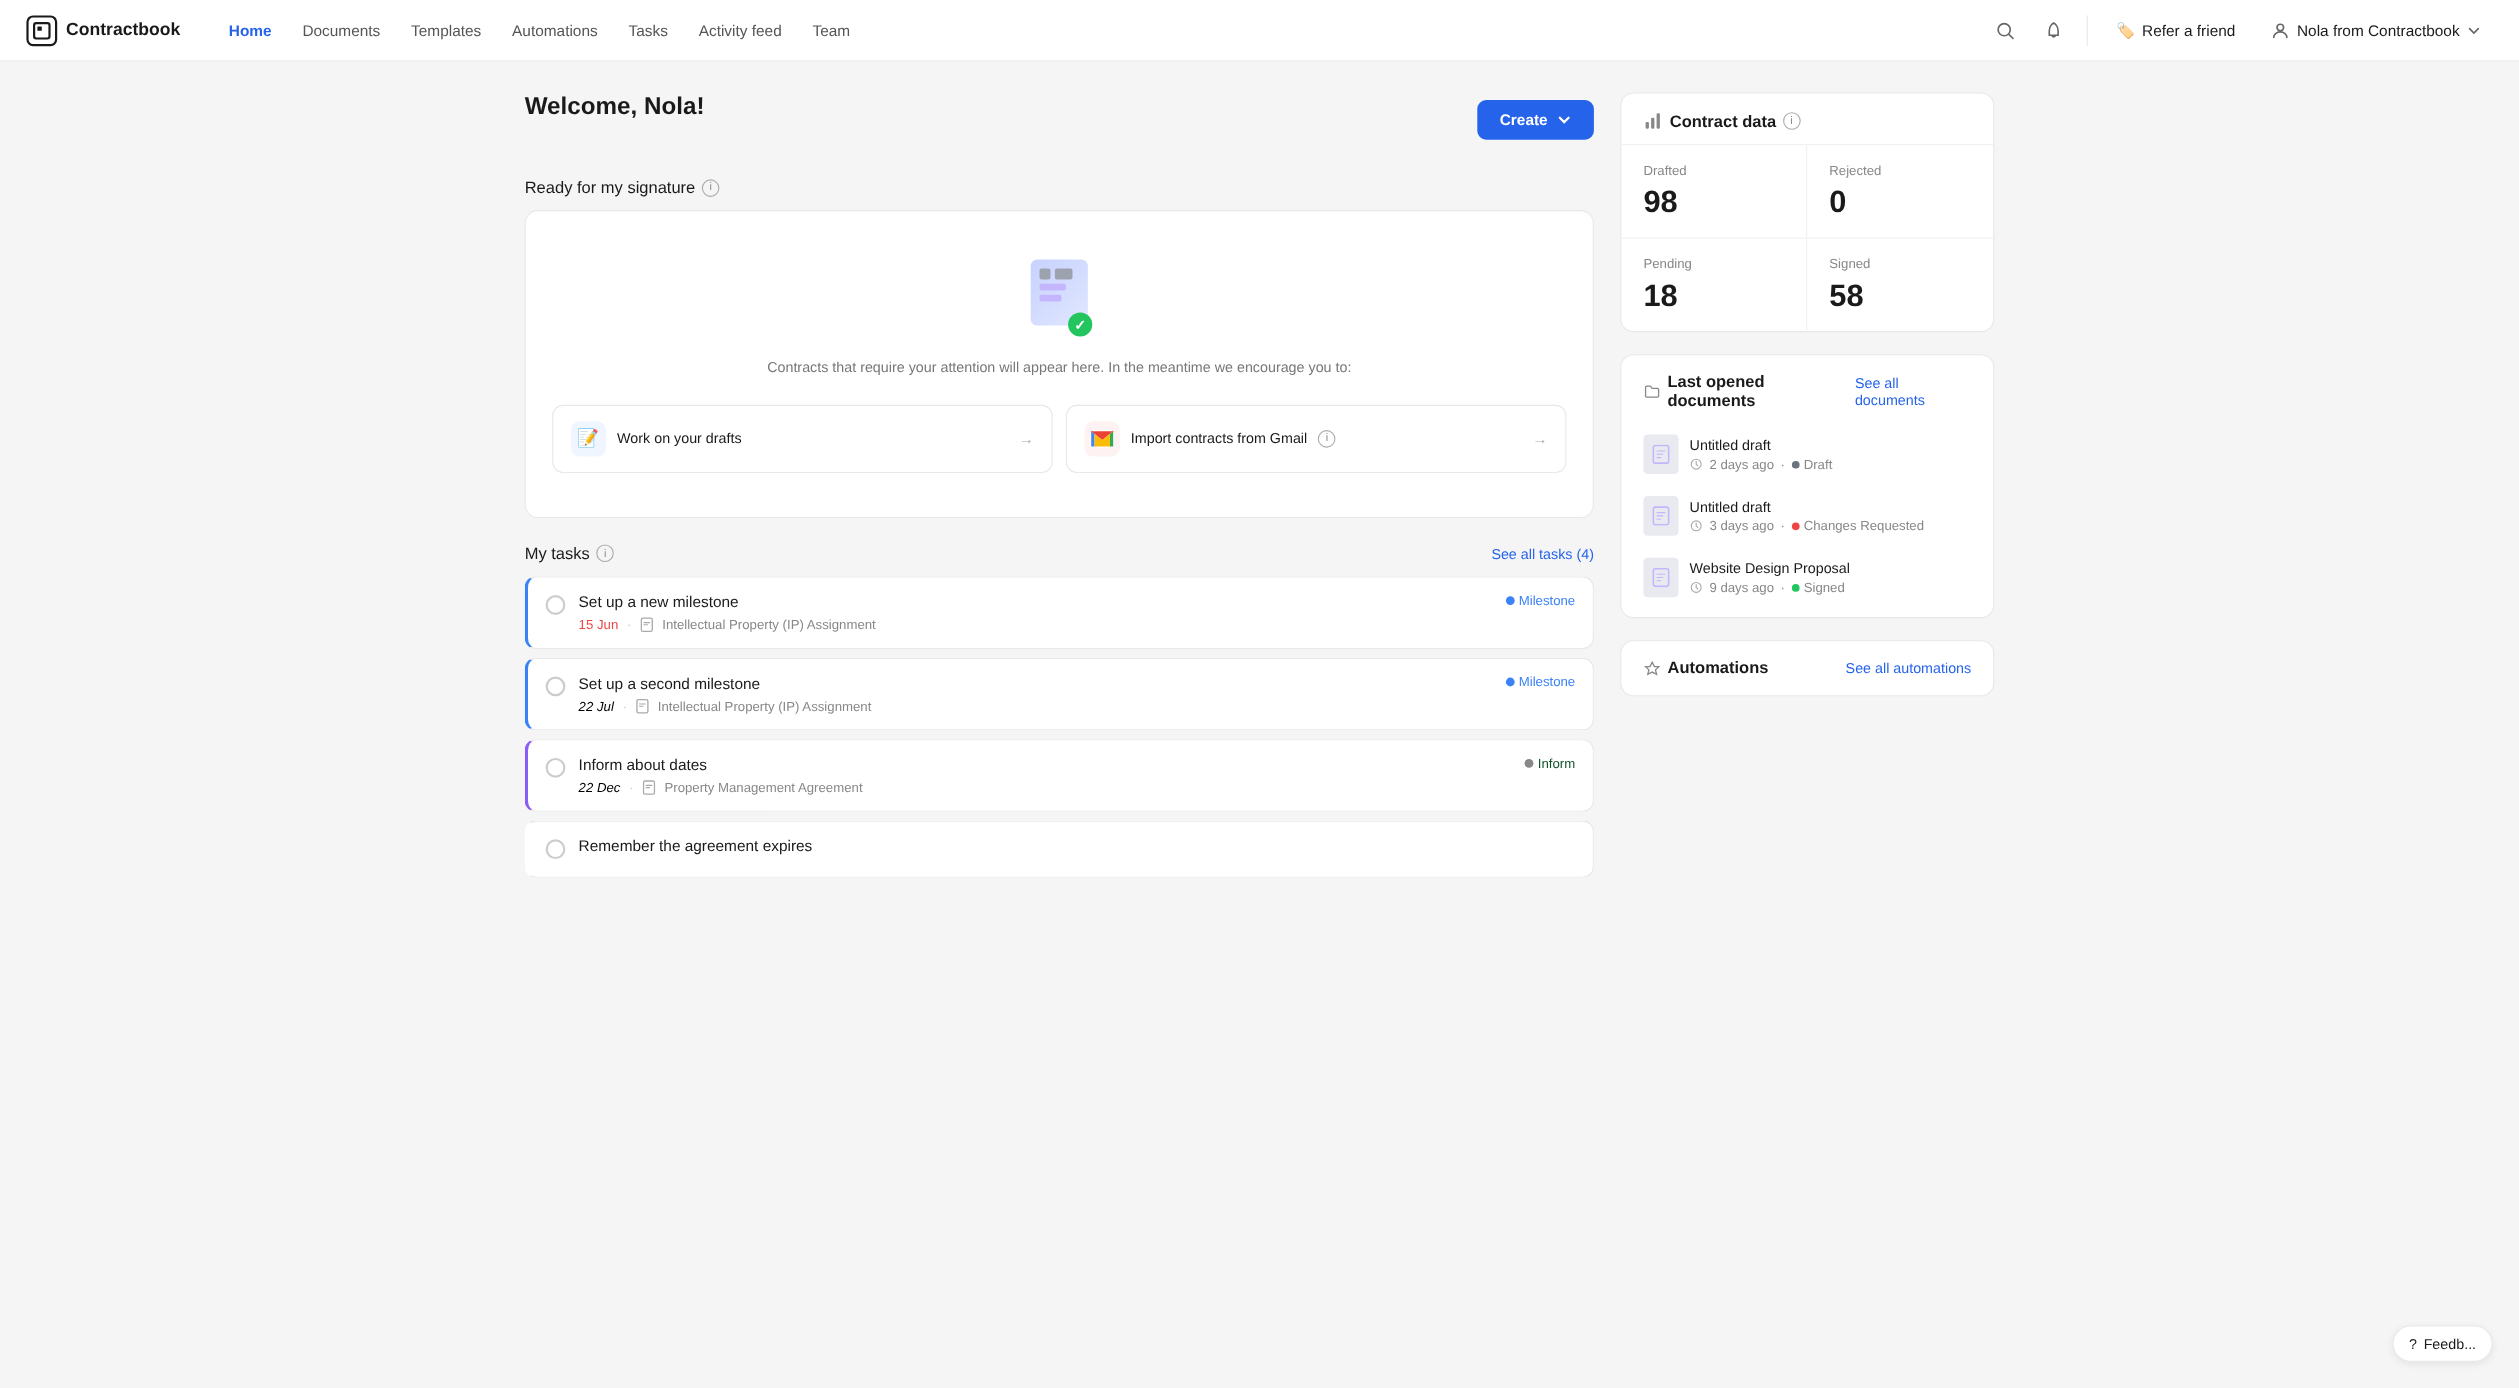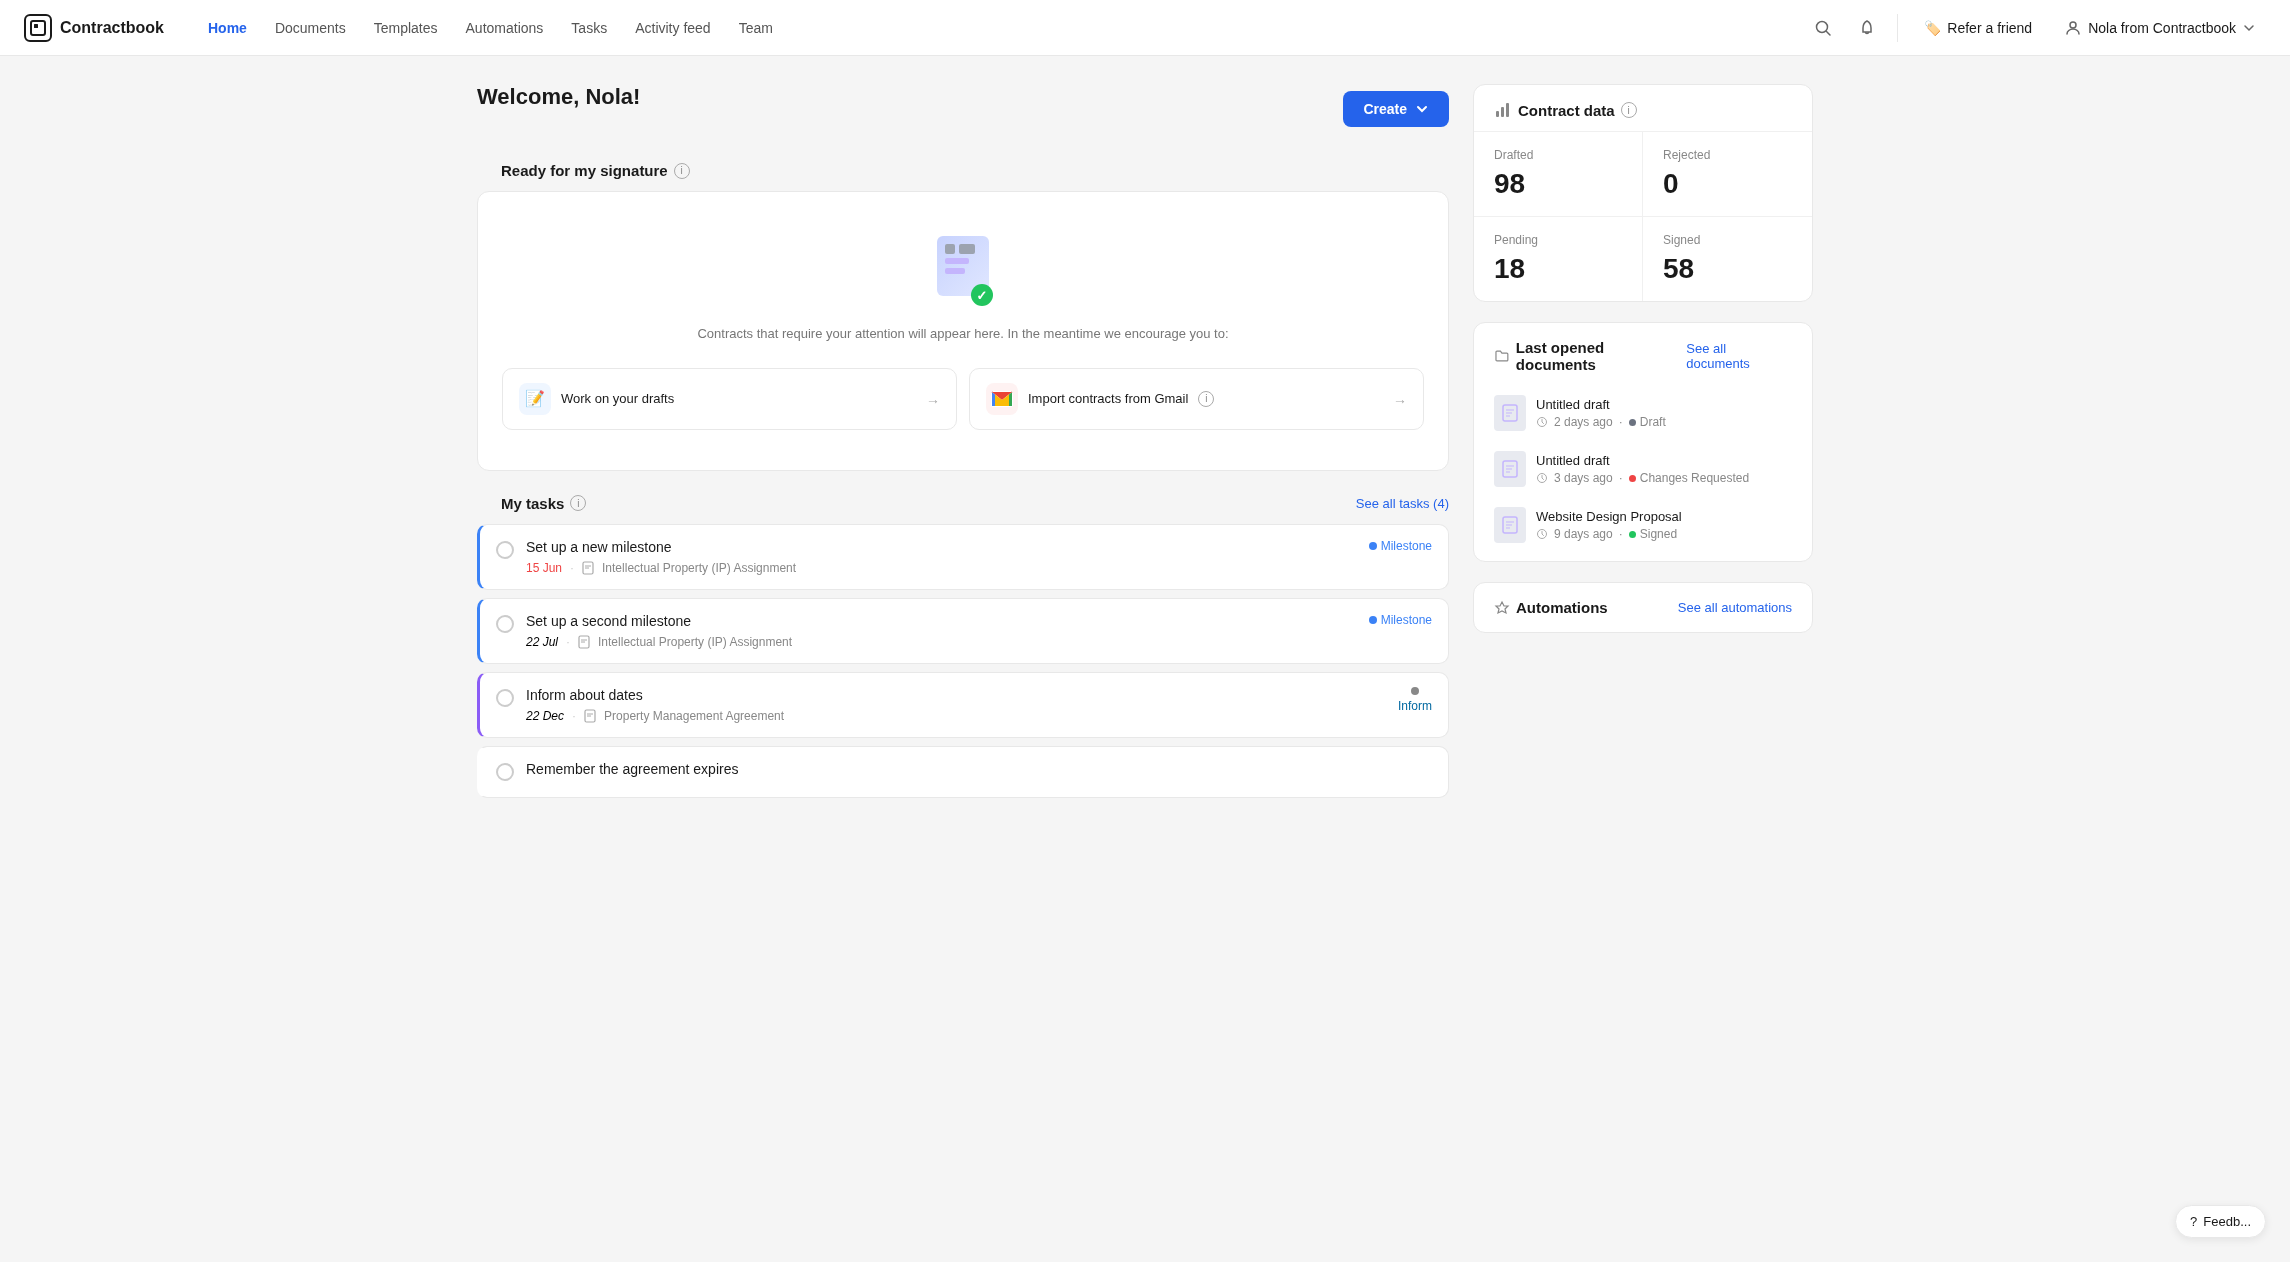--- a/index.html
+++ b/index.html
@@ -25,21 +25,21 @@
     
     .main-container { display: flex; gap: 24px; padding: 28px 32px; max-width: 1400px; margin: 0 auto; }
     .left-col { flex: 1; min-width: 0; }
     .right-col { width: 340px; flex-shrink: 0; }
 
     
     .welcome-title { font-size: 22px; font-weight: 700; margin-bottom: 24px; }
 
     
     .section-header { display: flex; align-items: center; gap: 6px; margin-bottom: 12px; }
-    .section-title { font-size: 15px; font-weight: 700; margin-left: 24px; }
+    .section-title { font-size: 15px; font-weight: 400; }
     .info-icon { width: 16px; height: 16px; border-radius: 50%; border: 1.5px solid #aaa; display: flex; align-items: center; justify-content: center; font-size: 10px; color: #888; cursor: pointer; }
 
     
     .signature-panel { background: #fff; border-radius: 12px; border: 1px solid #e8e8e8; padding: 40px 24px; text-align: center; margin-bottom: 24px; }
     .empty-title { font-size: 15px; font-weight: 600; margin-bottom: 8px; }
     .empty-desc { font-size: 13px; color: #777; line-height: 1.5; margin-bottom: 24px; }
     .action-cards { display: flex; gap: 12px; }
     .action-card { flex: 1; display: flex; align-items: center; justify-content: space-between; padding: 14px 16px; border: 1px solid #e8e8e8; border-radius: 10px; cursor: pointer; background: #fff; }
     .action-card-left { display: flex; align-items: center; gap: 10px; }
     .action-card-icon { width: 32px; height: 32px; border-radius: 8px; display: flex; align-items: center; justify-content: center; font-size: 16px; }
@@ -57,21 +57,21 @@
     .task-item.purple-border { border-left-color: #8b5cf6; }
     .task-checkbox { width: 18px; height: 18px; border-radius: 50%; border: 2px solid #ccc; flex-shrink: 0; cursor: pointer; margin-top: 2px; }
     .task-content { flex: 1; }
     .task-title { font-size: 14px; font-weight: 500; margin-bottom: 6px; }
     .task-meta { display: flex; align-items: center; gap: 8px; font-size: 12px; color: #888; }
     .task-date { color: #ef4444; font-weight: 500; }
     .task-date.gray { color: #000000; font-style: italic; }
     .task-dot { color: #ccc; }
     .task-badge { margin-left: auto; display: flex; align-items: center; gap: 4px; font-size: 12px; color: #3b82f6; }
     .task-badge-dot { width: 8px; height: 8px; border-radius: 50%; background: #3b82f6; }
-    .task-badge.inform { color: #0369a1; flex-direction: column; }
+    .task-badge.inform { color: #14532d; }
     .task-badge.inform .task-badge-dot { background: #888; }
 
     
     .card { background: #fff; border-radius: 12px; border: 1px solid #e8e8e8; margin-bottom: 20px; }
     .card-header { display: flex; align-items: center; gap: 6px; padding: 16px 20px 12px; border-bottom: 1px solid #f0f0f0; }
     .card-title { font-size: 15px; font-weight: 600; }
 
     
     .contract-grid { display: grid; grid-template-columns: 1fr 1fr; gap: 0; }
     .contract-cell { padding: 16px 20px; border-right: 1px solid #f0f0f0; border-bottom: 1px solid #f0f0f0; }

